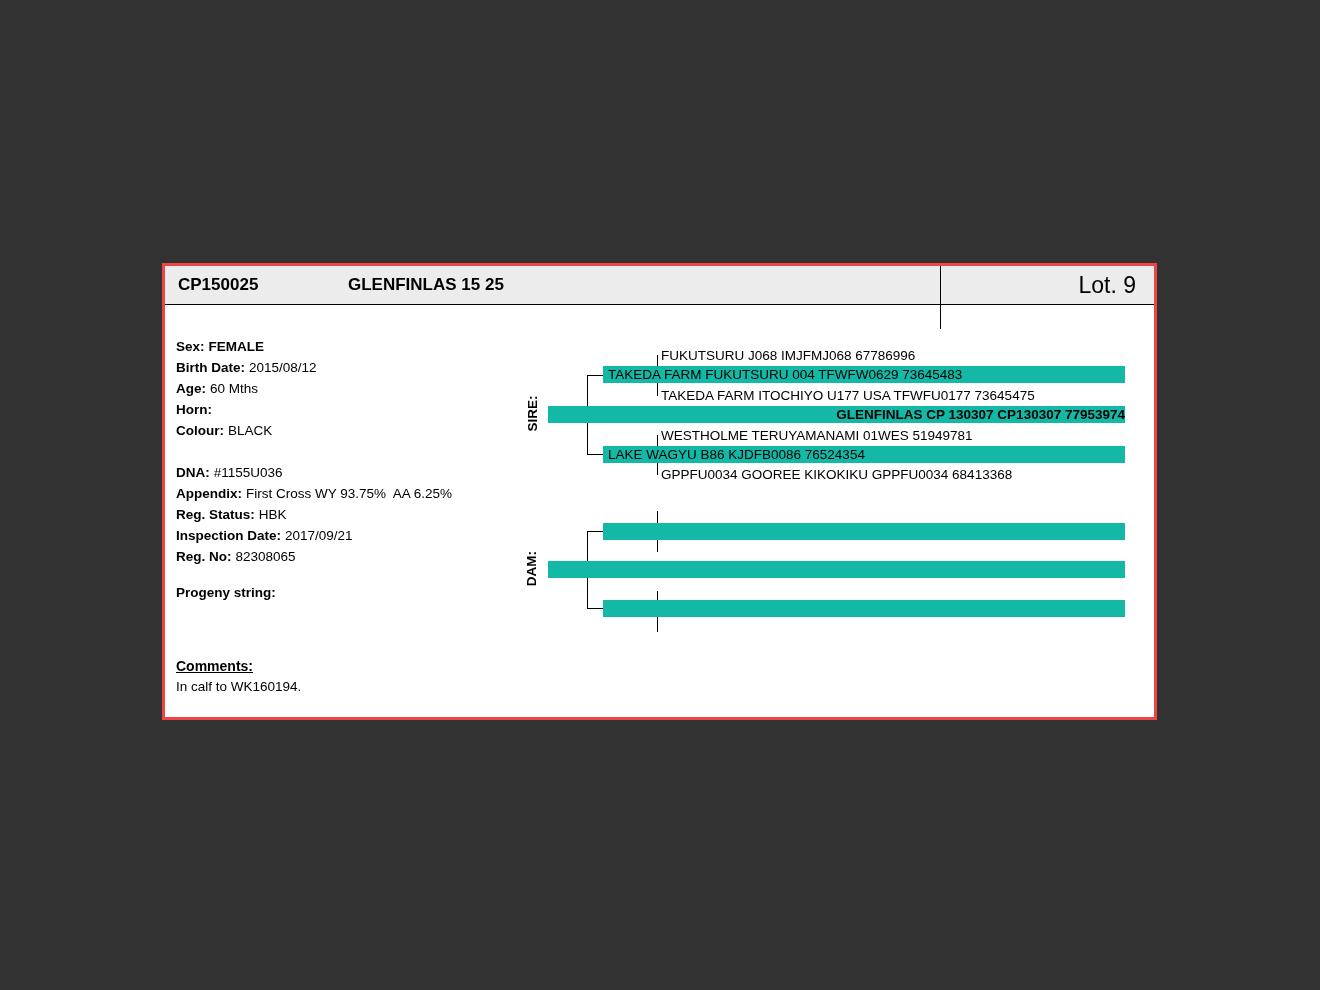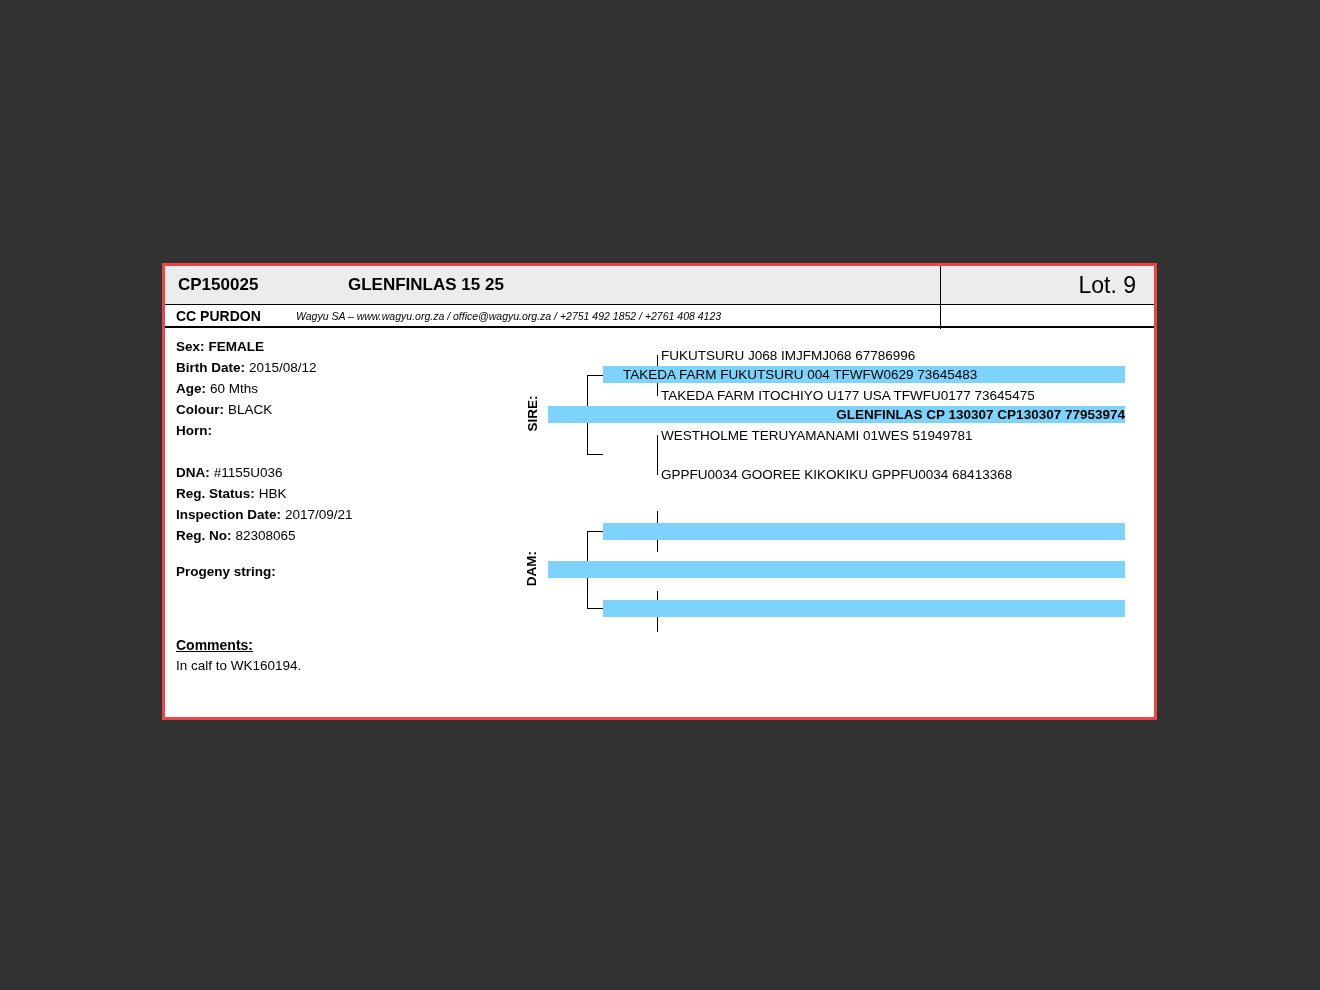--- a/index.html
+++ b/index.html
@@ -44,52 +44,49 @@
   .bold { font-weight:bold; }
   .gap { height:21px; }
   .row-progeny { margin-top:15px; }
   .comments-block { margin-top:53px; }
   .comments-label { display:inline-block; font-weight:bold; font-size:14px; text-decoration:underline; height:21px; line-height:21px; }
   .comments-text { font-size:13.5px; line-height:19px; }
   
   .pedigree { position:absolute; left:0; top:0; width:995px; height:457px; }
   .ped-line { position:absolute; background:#000; }
   .ped-bar {
-    position:absolute; height:17px; background:#7dd3fc;
-    font-size:13.5px; line-height:17px; padding-left:20px; white-space:nowrap; overflow:hidden;
+    position:absolute; height:17px; background:#14b8a6;
+    font-size:13.5px; line-height:17px; padding-left:5px; white-space:nowrap; overflow:hidden;
   }
   .ped-text { position:absolute; height:17px; font-size:13.5px; line-height:17px; white-space:nowrap; }
   .ped-label { position:absolute; width:18px; height:70px; display:flex; align-items:center; justify-content:center; }
   .ped-label span { transform:rotate(-90deg); font-weight:bold; font-size:13.5px; white-space:nowrap; }
 </style>
 </head>
 <body>
 
 <div class="document">
 
   <div class="header-row">
     <span class="animal-id">CP150025</span>
     <span class="animal-name">GLENFINLAS 15 25</span>
     <span class="lot">Lot. 9</span>
   </div>
 
-  <div class="subheader-row">
-    <span class="breeder">CC PURDON</span>
-    <span class="contact">Wagyu SA – www.wagyu.org.za / office@wagyu.org.za / +2751 492 1852 / +2761 408 4123</span>
-  </div>
   <div class="header-vline"></div>
 
   <div class="details">
     <div class="drow"><span class="dlabel">Sex:</span><span class="dvalue bold">FEMALE</span></div>
     <div class="drow"><span class="dlabel">Birth Date:</span><span class="dvalue">2015/08/12</span></div>
     <div class="drow"><span class="dlabel">Age:</span><span class="dvalue">60 Mths</span></div>
+    <div class="drow"><span class="dlabel">Horn:</span><span class="dvalue"></span></div>
     <div class="drow"><span class="dlabel">Colour:</span><span class="dvalue">BLACK</span></div>
-    <div class="drow"><span class="dlabel">Horn:</span><span class="dvalue"></span></div>
     <div class="gap"></div>
     <div class="drow"><span class="dlabel">DNA:</span><span class="dvalue">#1155U036</span></div>
+    <div class="drow"><span class="dlabel">Appendix:</span><span class="dvalue">First Cross WY 93.75%  AA 6.25%</span></div>
     <div class="drow"><span class="dlabel">Reg. Status:</span><span class="dvalue">HBK</span></div>
     <div class="drow"><span class="dlabel">Inspection Date:</span><span class="dvalue">2017/09/21</span></div>
     <div class="drow"><span class="dlabel">Reg. No:</span><span class="dvalue">82308065</span></div>
     <div class="drow row-progeny"><span class="dlabel">Progeny string:</span><span class="dvalue"></span></div>
     <div class="comments-block">
       <span class="comments-label">Comments:</span>
       <div class="comments-text">In calf to WK160194.</div>
     </div>
   </div>
 
@@ -112,20 +109,21 @@
     <div class="ped-line" style="left:422px; top:265px; width:16px; height:1px;"></div>
     <div class="ped-line" style="left:422px; top:342px; width:16px; height:1px;"></div>
     <div class="ped-line" style="left:492px; top:245px; width:1px; height:41px;"></div>
     <div class="ped-line" style="left:492px; top:325px; width:1px; height:41px;"></div>
 
     <div class="ped-text" style="left:496px; top:81px;">FUKUTSURU J068 IMJFMJ068 67786996</div>
     <div class="ped-bar" style="left:438px; top:100px; width:522px;">TAKEDA FARM FUKUTSURU 004 TFWFW0629 73645483</div>
     <div class="ped-text" style="left:496px; top:121px;">TAKEDA FARM ITOCHIYO U177 USA TFWFU0177 73645475</div>
     <div class="ped-bar bold" style="left:383px; top:140px; width:577px;text-align:right;">GLENFINLAS CP 130307 CP130307 77953974</div>
     <div class="ped-text" style="left:496px; top:161px;">WESTHOLME TERUYAMANAMI 01WES 51949781</div>
+    <div class="ped-bar" style="left:438px; top:180px; width:522px;">LAKE WAGYU B86 KJDFB0086 76524354</div>
     <div class="ped-text" style="left:496px; top:200px;">GPPFU0034 GOOREE KIKOKIKU GPPFU0034 68413368</div>
 
     <div class="ped-bar" style="left:438px; top:257px; width:522px;"></div>
     <div class="ped-bar" style="left:383px; top:295px; width:577px;"></div>
     <div class="ped-bar" style="left:438px; top:334px; width:522px;"></div>
 
   </div>
 </div>
 
 </body></html>

